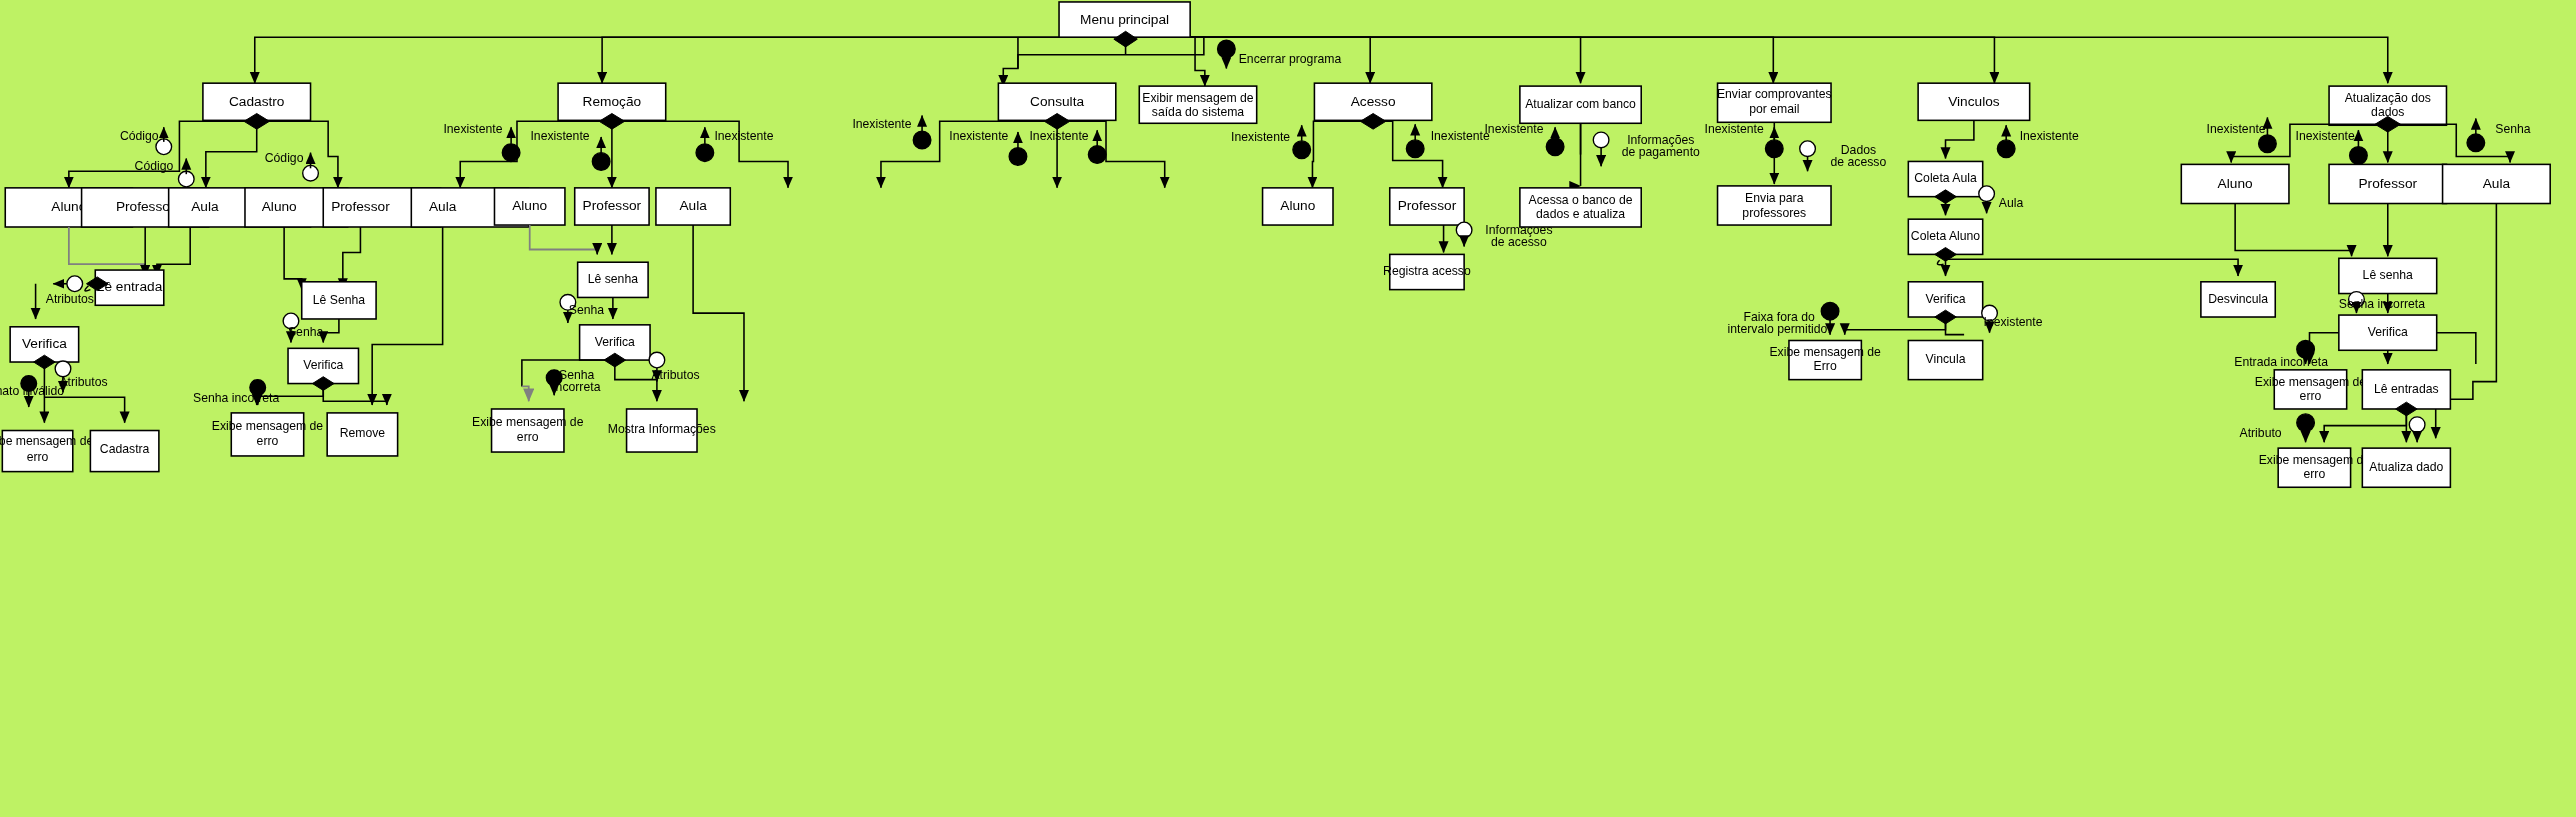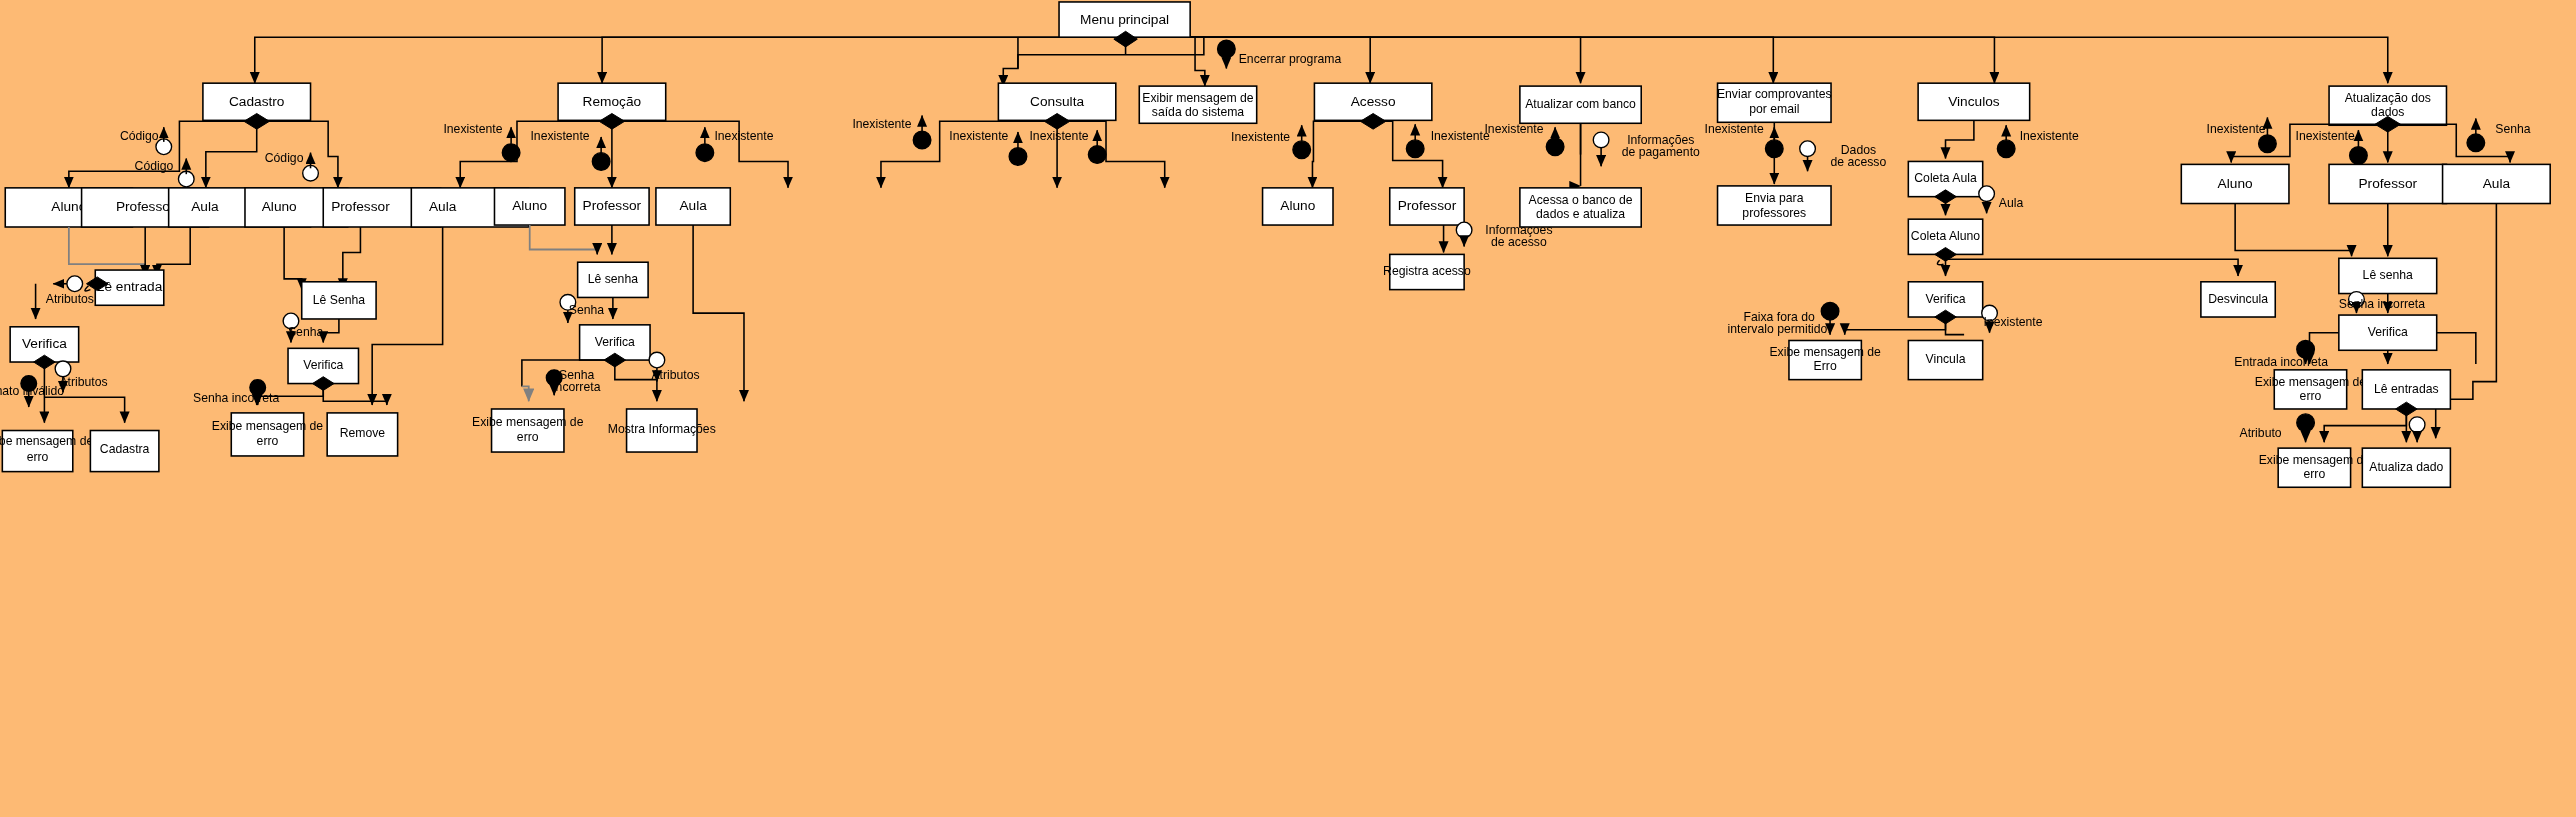--- a/index.html
+++ b/index.html
@@ -1,16 +1,16 @@
 <!DOCTYPE html>
 <html><head>
 <meta charset="utf-8">
 <style>
   html,body{margin:0;padding:0;background:#ffffff;}
-  #canvas{position:relative;width:2576px;height:817px;background:#fdba74;
+  #canvas{position:relative;width:2576px;height:817px;background:#bef264;
           font-family:"Liberation Sans", sans-serif;}
   svg{position:absolute;left:0;top:0;width:2576px;height:817px;}
   .box{fill:#ffffff;stroke:#000000;stroke-width:1.6;}
   .lbl{font-family:"Liberation Sans", sans-serif;font-size:14px;fill:#000000;
        text-anchor:middle;dominant-baseline:middle;}
   .lbl2{font-family:"Liberation Sans", sans-serif;font-size:12.5px;fill:#000000;
        text-anchor:middle;dominant-baseline:middle;}
   .edge{fill:none;stroke:#000000;stroke-width:1.6;}
   .edge-grey{fill:none;stroke:#808080;stroke-width:1.8;}
   .fcirc{fill:#000000;stroke:#000000;stroke-width:1.4;}

